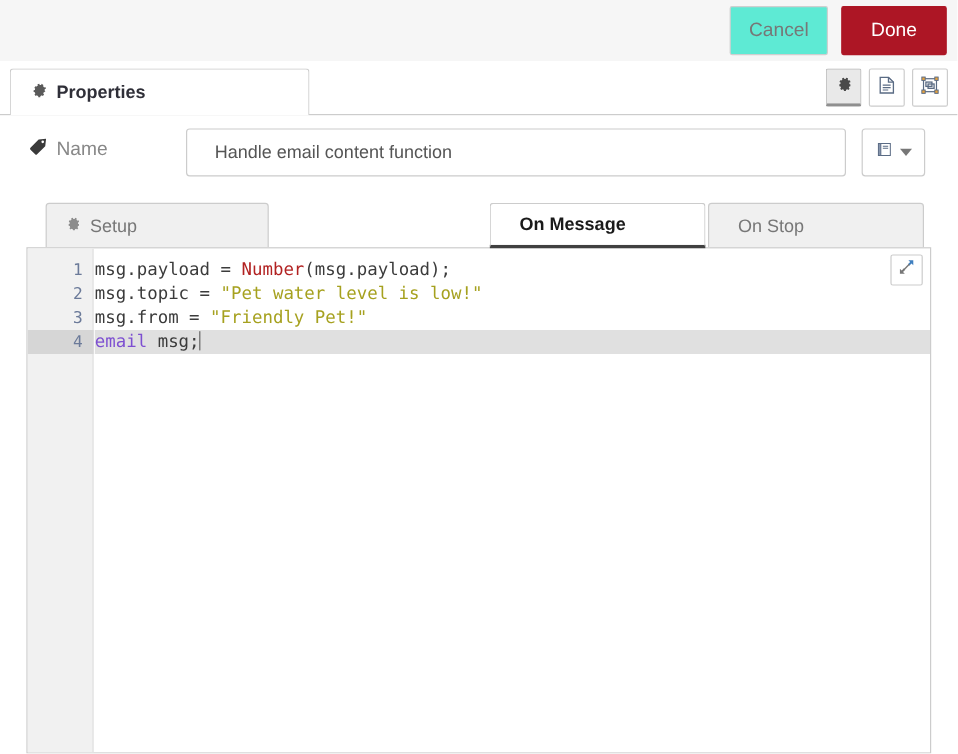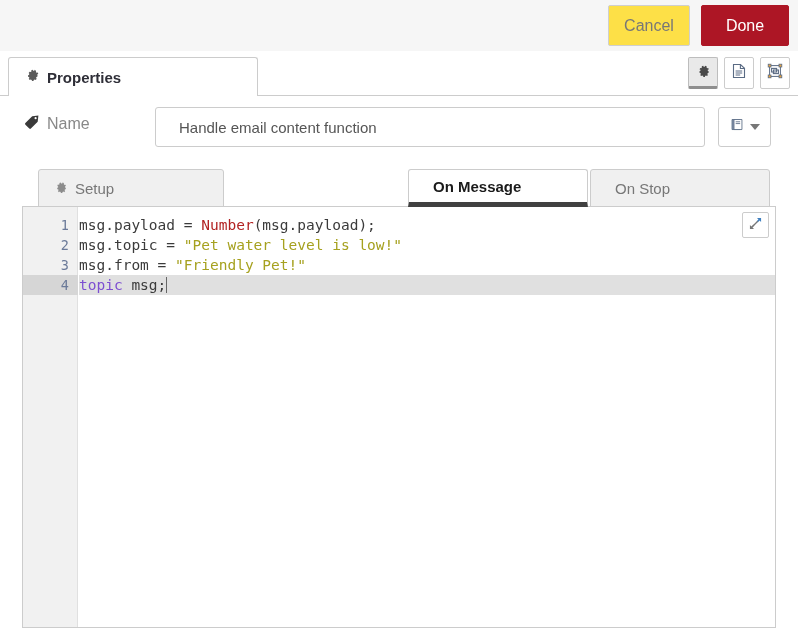--- a/index.html
+++ b/index.html
@@ -41,21 +41,21 @@
     line-height: 37px;
     text-align: center;
     cursor: pointer;
     box-sizing: border-box;
   }
 
   .btn-cancel {
     position: absolute;
     right: 108px; top: 5px;
     width: 82px; height: 41px;
-    background: #fde047;
+    background: #5eead4;
     border: 1px solid #cfcfcf;
     border-radius: 2px;
     color: #777777;
     font-size: 16px;
     line-height: 39px;
     text-align: center;
     cursor: pointer;
     box-sizing: border-box;
   }
 
@@ -200,21 +200,21 @@
     padding-left: 24px;
     font-size: 15px;
     color: #777777;
     cursor: pointer;
     margin-left: 16px;
   }
   .subtab.active {
     background: #ffffff;
     color: #1a1a1a;
     font-weight: bold;
-    border-bottom: 5px solid #404040;
+    border-bottom: 3px solid #404040;
     z-index: 3;
   }
   .subtab .gicon { margin-right: 7px; margin-left: -9px; }
 
   
   .editor {
     position: absolute;
     left: 22px; top: 206px;
     width: 754px; height: 422px;
     background: #ffffff;
@@ -390,21 +390,21 @@
           <div class="gline">2</div>
           <div class="gline">3</div>
           <div class="gline hl">4</div>
         </div>
     </div>
     <div class="code-area">
       <div class="code-lines" id="code-lines">
           <div class="line"><span class="tok-plain">msg.payload </span><span class="tok-op">= </span><span class="tok-fn">Number</span><span class="tok-plain">(msg.payload);</span></div>
           <div class="line"><span class="tok-plain">msg.topic </span><span class="tok-op">= </span><span class="tok-str">"Pet water level is low!"</span></div>
           <div class="line"><span class="tok-plain">msg.from </span><span class="tok-op">= </span><span class="tok-str">"Friendly Pet!"</span></div>
-          <div class="line line-hl"><span class="tok-kw">topic</span><span class="tok-plain"> msg;</span><span class="caret"></span></div>
+          <div class="line line-hl"><span class="tok-kw">email</span><span class="tok-plain"> msg;</span><span class="caret"></span></div>
         </div>
     </div>
     <div class="expand-btn">
       <span>
         <svg width="13" height="13" viewBox="0 0 14 14">
           <path fill="#3f7fbf" d="M13 1v4.4l-1.6-1.6-2 2-1.2-1.2 2-2L8.6 1z"></path>
           <path fill="#777777" d="M1 13v-4.4l1.6 1.6 2-2 1.2 1.2-2 2L5.4 13z"></path>
           <path stroke="#777777" stroke-width="1.3" d="M4.6 9.4 9.4 4.6"></path>
         </svg>
       </span>

